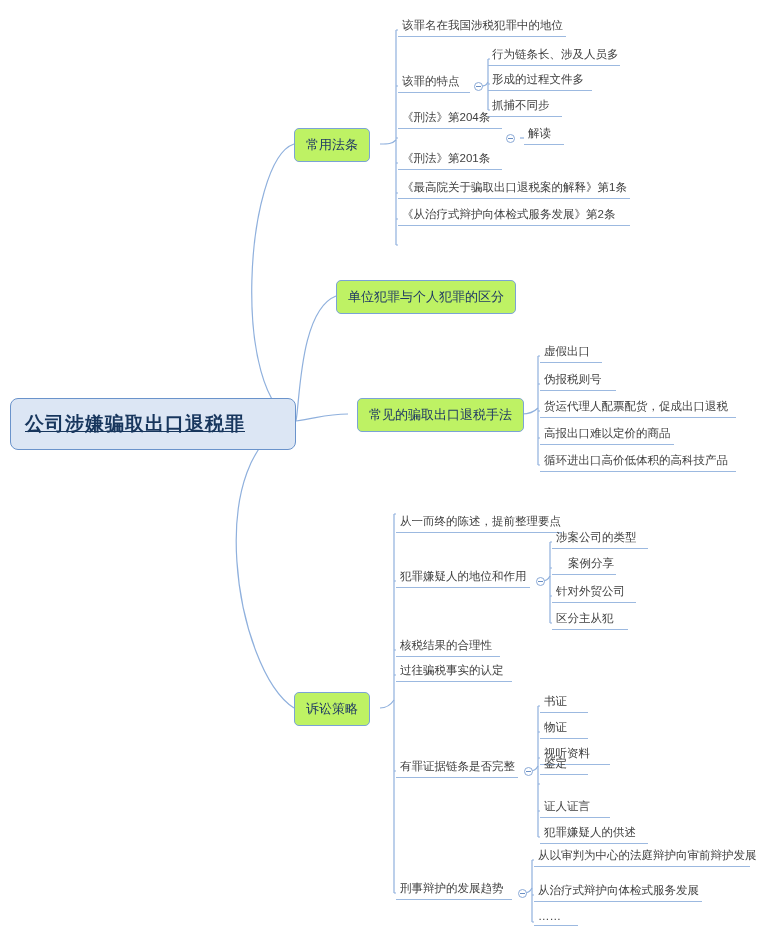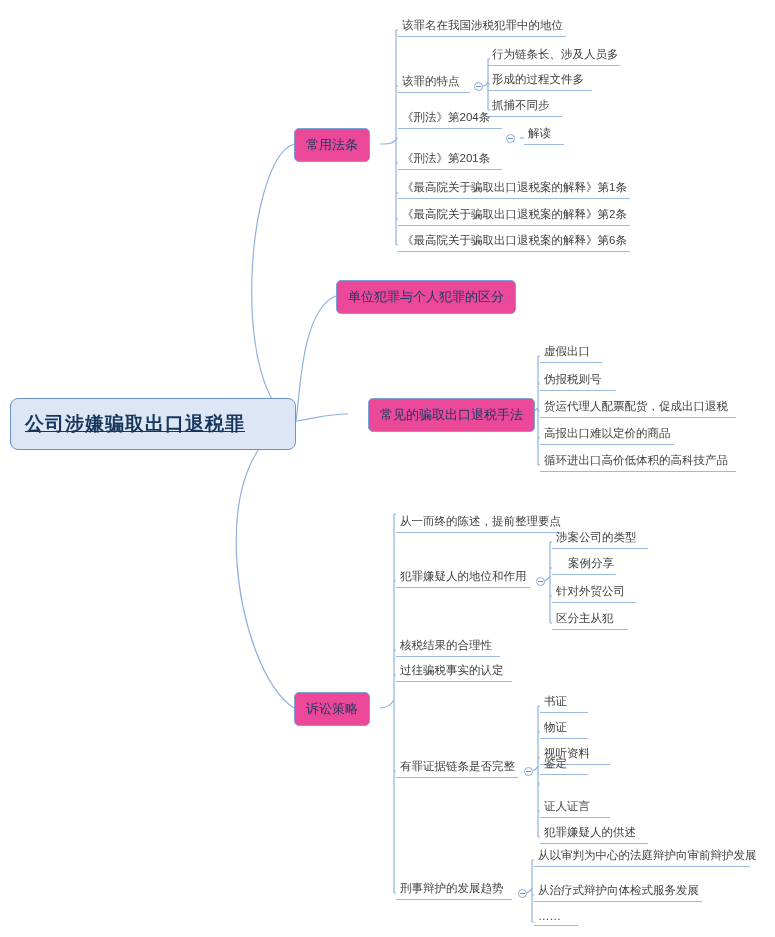--- a/index.html
+++ b/index.html
@@ -38,21 +38,21 @@
     border-radius: 8px;
     color: #17365d;
     font-size: 19px;
     font-weight: bold;
     padding: 12px 14px;
     letter-spacing: 1px;
     text-decoration: underline;
   }
   
   .node.lvl1 {
-    background: #ec4899;
+    background: #bef264;
     border: 1px solid #7ba3d6;
     border-radius: 5px;
     color: #1f3864;
     font-size: 13px;
     padding: 7px 11px;
   }
   
   .node.plain {
     font-size: 11.5px;
     color: #404040;
@@ -166,26 +166,25 @@
   <div class="node plain" style="left:488px; top:45px; width:132px;">行为链条长、涉及人员多</div>
   <div class="node plain" style="left:488px; top:70px; width:104px;">形成的过程文件多</div>
   <div class="node plain" style="left:488px; top:96px; width:74px;">抓捕不同步</div>
 
   <div class="node plain" style="left:398px; top:108px; width:104px;">《刑法》第204条</div>
   <span class="toggle" style="left:506px; top:134px;"></span>
   <div class="node plain" style="left:524px; top:124px; width:40px;">解读</div>
 
   <div class="node plain" style="left:398px; top:149px; width:104px;">《刑法》第201条</div>
   <div class="node plain" style="left:398px; top:178px; width:232px;">《最高院关于骗取出口退税案的解释》第1条</div>
-  <div class="node plain" style="left:398px; top:205px; width:232px;">《最高院关于骗取出口退税案的解释》第2条</div>
-  <div class="node plain" style="left:398px; top:231px; width:232px;">《最高院关于骗取出口退税案的解释》第6条</div>
+  <div class="node plain" style="left:398px; top:205px; width:232px;">《从治疗式辩护向体检式服务发展》第2条</div>
 
   <div class="node lvl1" style="left:336px; top:280px;">单位犯罪与个人犯罪的区分</div>
 
-  <div class="node lvl1" style="left:368px; top:398px;">常见的骗取出口退税手法</div>
+  <div class="node lvl1" style="left:357px; top:398px;">常见的骗取出口退税手法</div>
 
   <div class="node plain" style="left:540px; top:342px; width:62px;">虚假出口</div>
   <div class="node plain" style="left:540px; top:370px; width:76px;">伪报税则号</div>
   <div class="node plain" style="left:540px; top:397px; width:196px;">货运代理人配票配货，促成出口退税</div>
   <div class="node plain" style="left:540px; top:424px; width:134px;">高报出口难以定价的商品</div>
   <div class="node plain" style="left:540px; top:451px; width:196px;">循环进出口高价低体积的高科技产品</div>
 
   <div class="node lvl1" style="left:294px; top:692px;">诉讼策略</div>
 
   <div class="node plain" style="left:396px; top:500px; width:166px;margin-top:12px;">从一而终的陈述，提前整理要点</div>

